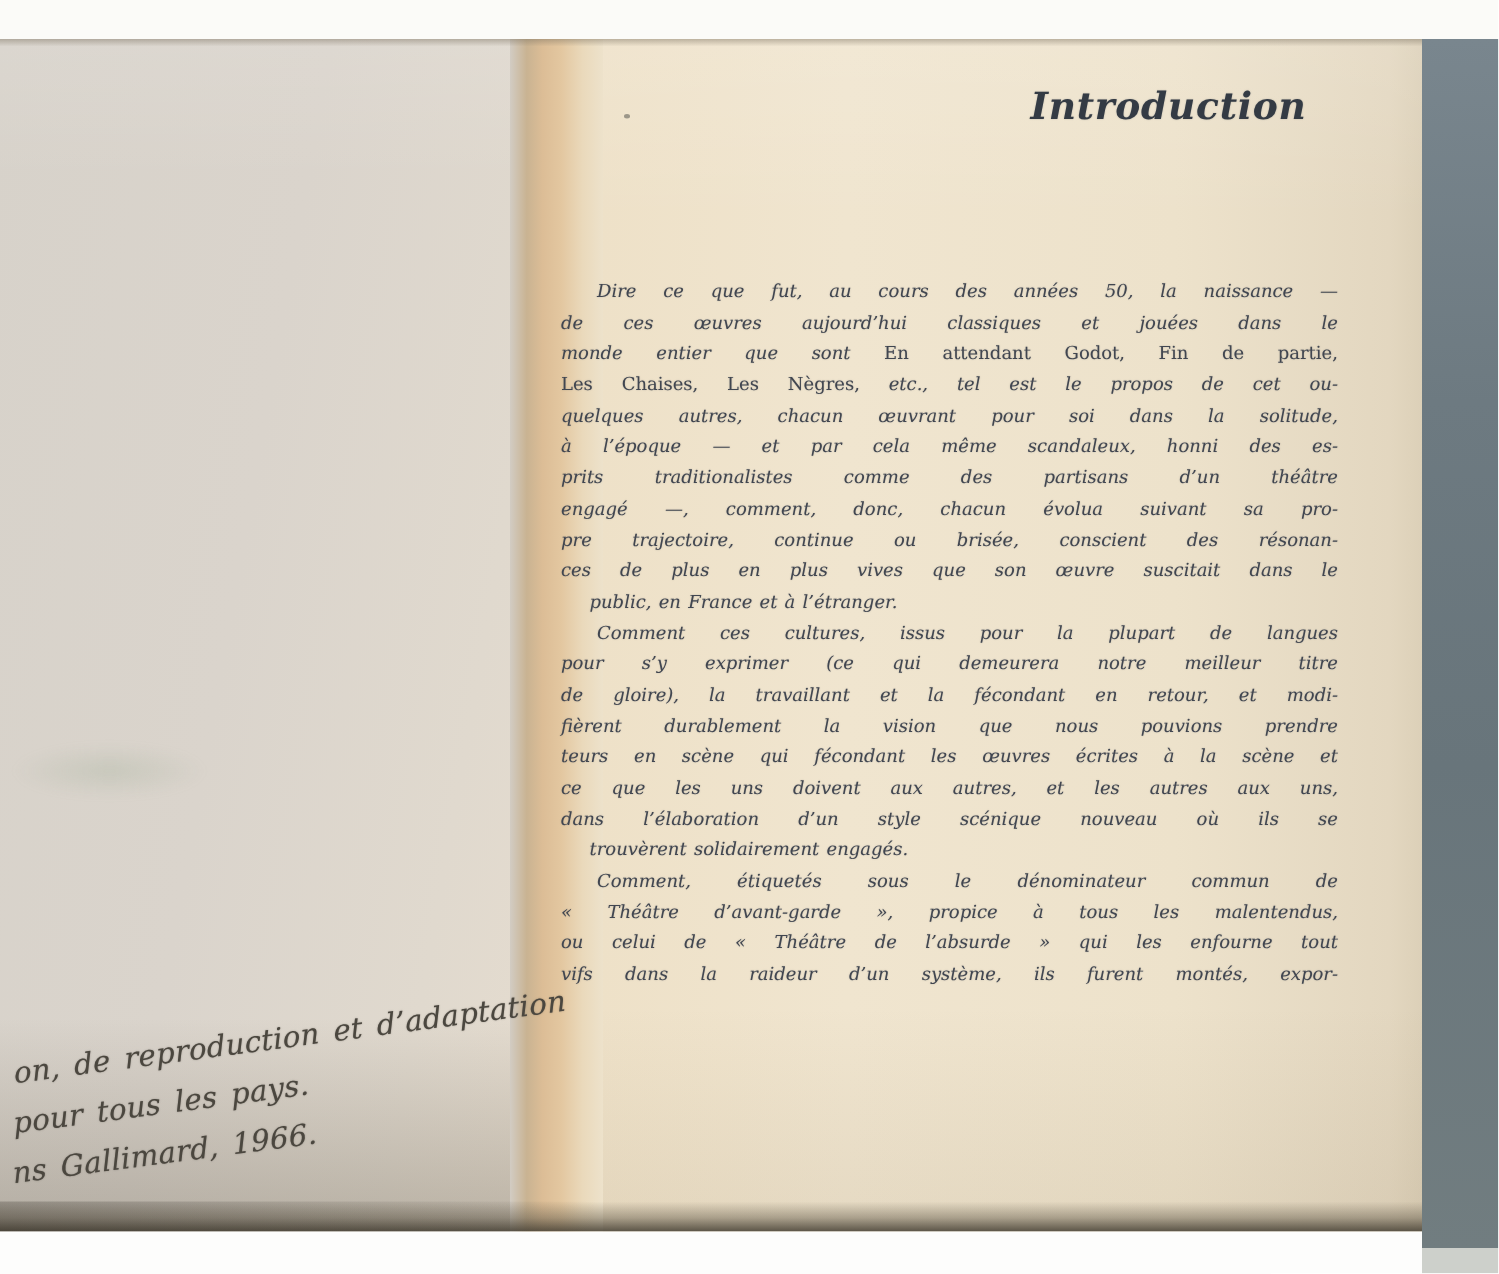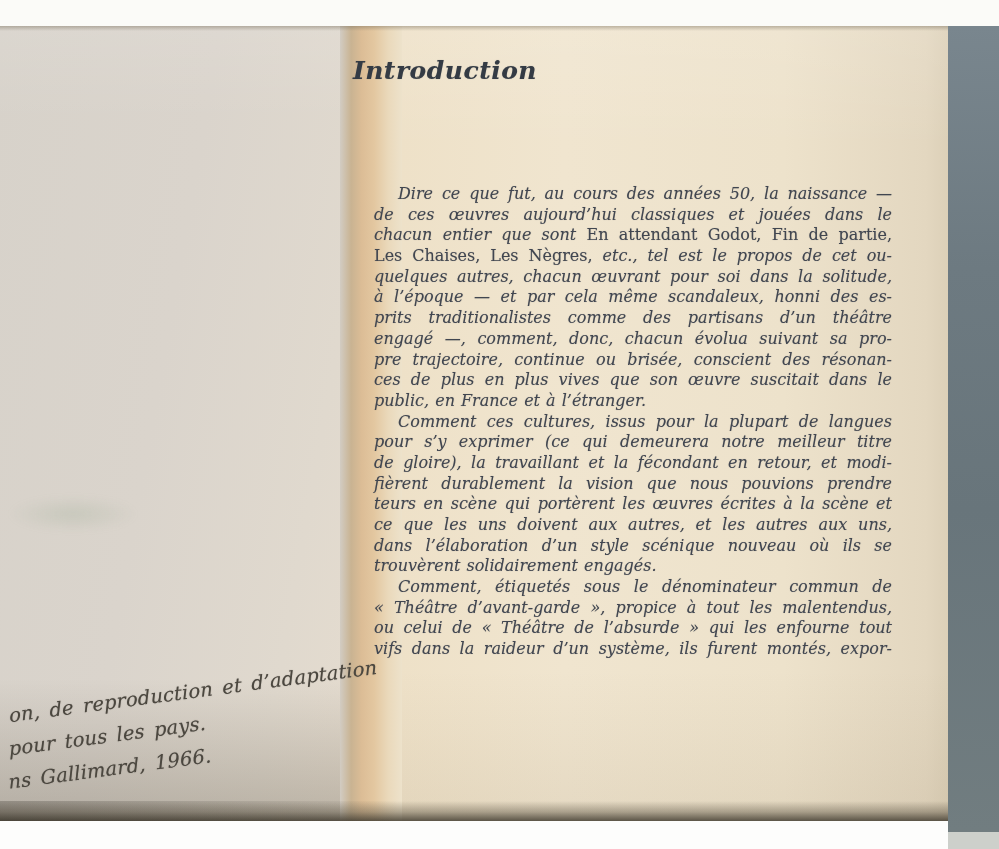--- a/index.html
+++ b/index.html
@@ -31,32 +31,32 @@
     background:linear-gradient(180deg,rgba(100,92,75,0) 0%,rgba(96,88,72,0.45) 55%,rgba(72,66,54,0.88) 100%);}
   .bottom-edge-shadow-left{position:absolute;left:0;top:801px;width:500px;height:20px;z-index:5;
     background:linear-gradient(90deg,rgba(40,36,28,0.25),rgba(40,36,28,0) 80%);}
   .smudge{position:absolute;left:8px;top:470px;width:130px;height:36px;z-index:2;border-radius:50%;
     background:radial-gradient(ellipse at center,rgba(140,162,136,0.22),rgba(140,162,136,0) 70%);filter:blur(3px);}
   .speck{position:absolute;left:416px;top:76px;width:4px;height:3px;border-radius:50%;
     background:rgba(88,88,82,0.55);filter:blur(0.5px);z-index:4;}
   
   .heading{
     position:absolute;left:374px;top:56px;width:518px;margin:0;z-index:3;
-    font-size:25px;font-weight:bold;font-style:italic;text-align:left;
+    font-size:25px;font-weight:bold;font-style:italic;text-align:right;
     letter-spacing:0.5px;color:var(--c-heading_text,#343b44);
     transform:translateX(-21px);
     text-shadow:0 0 1px rgba(52,59,68,0.35);}
   .body-text{
     position:absolute;left:374px;top:184px;width:518px;z-index:3;
-    font-size:16px;font-style:italic;line-height:20.7px;
+    font-size:12px;font-style:italic;line-height:20.7px;
     color:var(--c-body_text,#414650);
     text-shadow:0 0 1px rgba(63,68,78,0.35);
     word-spacing:1px;}
   .bline{height:20.7px;text-align:justify;text-align-last:justify;white-space:normal;}
-  .bline.nojust{text-align-last:left;}
+  .bline.nojust{text-align-last:left;margin-left:19px;}
   .bline.ind{padding-left:24px;}
   .bline .roman{font-style:normal;}
   
   .copyright{
     position:absolute;left:2px;top:700px;width:370px;z-index:3;
     transform:rotate(-7.5deg) skewX(-3deg);transform-origin:0 0;
     font-size:19.5px;font-style:italic;line-height:33px;
     color:var(--c-copyright_text,#4b473f);
     text-shadow:0 0 1px rgba(74,70,63,0.55);
     letter-spacing:0.2px;word-spacing:3px;}
@@ -81,39 +81,39 @@
     <div class="cline c1">on, de reproduction et d’adaptation</div>
     <div class="cline c2">pour tous les pays.</div>
     <div class="cline c3">ns Gallimard, 1966.</div>
   </div>
 
   <h1 class="heading">Introduction</h1>
 
   <div class="body-text">
       <div class="bline ind"><span>Dire ce que fut, au cours des années 50, la naissance —</span></div>
       <div class="bline"><span>de ces œuvres aujourd’hui classiques et jouées dans le</span></div>
-      <div class="bline"><span>chacun entier que sont </span><span class="roman">En attendant Godot, Fin de partie,</span></div>
+      <div class="bline"><span>monde entier que sont </span><span class="roman">En attendant Godot, Fin de partie,</span></div>
       <div class="bline"><span class="roman">Les Chaises, Les Nègres, </span><span>etc., tel est le propos de cet ou-</span></div>
       <div class="bline"><span>quelques autres, chacun œuvrant pour soi dans la solitude,</span></div>
       <div class="bline"><span>à l’époque — et par cela même scandaleux, honni des es-</span></div>
       <div class="bline"><span>prits traditionalistes comme des partisans d’un théâtre</span></div>
       <div class="bline"><span>engagé —, comment, donc, chacun évolua suivant sa pro-</span></div>
       <div class="bline"><span>pre trajectoire, continue ou brisée, conscient des résonan-</span></div>
       <div class="bline"><span>ces de plus en plus vives que son œuvre suscitait dans le</span></div>
       <div class="bline nojust"><span>public, en France et à l’étranger.</span></div>
       <div class="bline ind"><span>Comment ces cultures, issus pour la plupart de langues</span></div>
       <div class="bline"><span>pour s’y exprimer (ce qui demeurera notre meilleur titre</span></div>
       <div class="bline"><span>de gloire), la travaillant et la fécondant en retour, et modi-</span></div>
       <div class="bline"><span>fièrent durablement la vision que nous pouvions prendre</span></div>
-      <div class="bline"><span>teurs en scène qui portèrent les œuvres écrites à la scène et</span></div>
+      <div class="bline"><span>teurs en scène qui fécondant les œuvres écrites à la scène et</span></div>
       <div class="bline"><span>ce que les uns doivent aux autres, et les autres aux uns,</span></div>
       <div class="bline"><span>dans l’élaboration d’un style scénique nouveau où ils se</span></div>
       <div class="bline nojust"><span>trouvèrent solidairement engagés.</span></div>
       <div class="bline ind"><span>Comment, étiquetés sous le dénominateur commun de</span></div>
-      <div class="bline"><span>« Théâtre d’avant-garde », propice à tout les malentendus,</span></div>
+      <div class="bline"><span>« Théâtre d’avant-garde », propice à tous les malentendus,</span></div>
       <div class="bline"><span>ou celui de « Théâtre de l’absurde » qui les enfourne tout</span></div>
       <div class="bline"><span>vifs dans la raideur d’un système, ils furent montés, expor-</span></div>
     </div>
 
   <div class="speck"></div>
   <div class="top-edge-shadow"></div>
   <div class="bottom-edge-shadow"></div>
   <div class="bottom-edge-shadow-left"></div>
 
   <div class="bg-top"></div>

